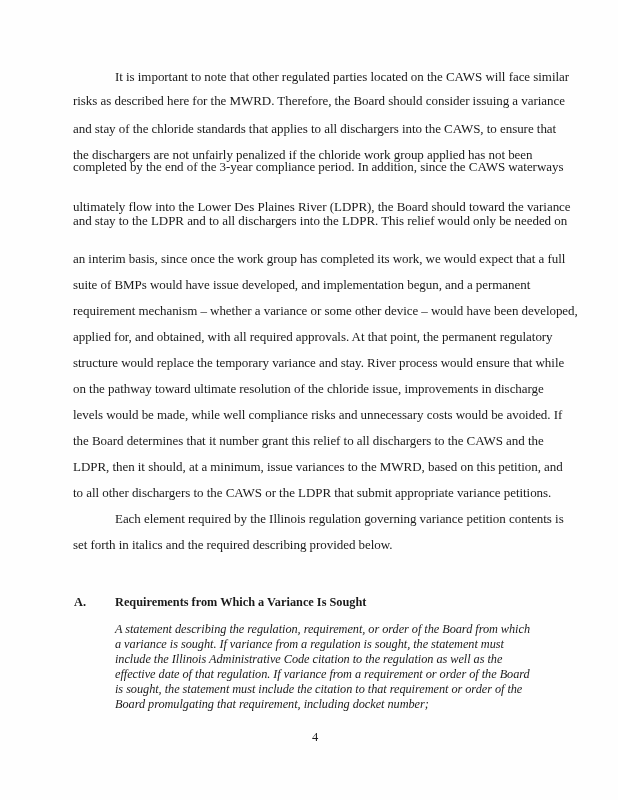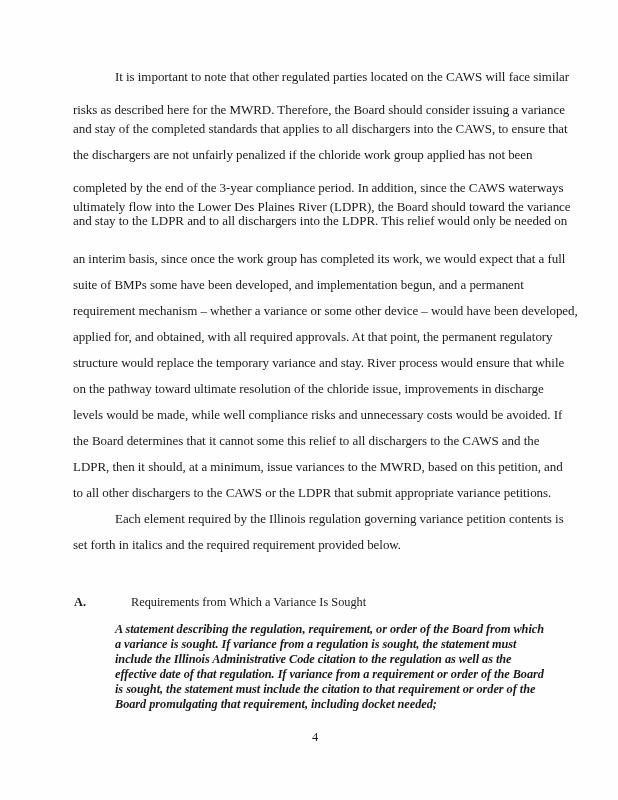--- a/index.html
+++ b/index.html
@@ -15,70 +15,70 @@
     font-size: 13px; line-height: 15px; white-space: nowrap;
     letter-spacing: -0.05px;
   }
   .indent { left: 115px; }
   .heading-letter {
     position: absolute; left: 74px; top: 595px;
     font-size: 12.3px; font-weight: bold; line-height: 15px;
   }
   .heading-text {
     position: absolute; left: 115px; top: 595px;
-    font-size: 12.3px; font-weight: normal; line-height: 15px; white-space: nowrap; margin-left: 16px;
+    font-size: 12.3px; font-weight: bold; line-height: 15px; white-space: nowrap;
   }
   .req {
     position: absolute; left: 115px;
-    font-size: 12.3px; font-weight: bold; font-style: italic;
+    font-size: 12.3px; font-weight: normal; font-style: italic;
     line-height: 15px; white-space: nowrap; letter-spacing: -0.05px;
   }
   .page-number {
     position: absolute; left: 312px; top: 730px;
     font-size: 12.5px; line-height: 15px;
   }
 </style>
 </head>
 <body>
 
 <div class="page">
 
   <div>
     <div class="line indent" style="top:69px">It is important to note that other regulated parties located on the CAWS will face similar</div>
-    <div class="line" style="top:102px">risks as described here for the MWRD.  Therefore, the Board should consider issuing a variance</div>
-    <div class="line" style="top:121px">and stay of the completed standards that applies to all dischargers into the CAWS, to ensure that</div>
+    <div class="line" style="top:93px">risks as described here for the MWRD.  Therefore, the Board should consider issuing a variance</div>
+    <div class="line" style="top:121px">and stay of the chloride standards that applies to all dischargers into the CAWS, to ensure that</div>
     <div class="line" style="top:147px">the dischargers are not unfairly penalized if the chloride work group applied has not been</div>
-    <div class="line" style="top:180px">completed by the end of the 3-year compliance period.  In addition, since the CAWS waterways</div>
+    <div class="line" style="top:159px">completed by the end of the 3-year compliance period.  In addition, since the CAWS waterways</div>
     <div class="line" style="top:199px">ultimately flow into the Lower Des Plaines River (LDPR), the Board should toward the variance</div>
     <div class="line" style="top:213px">and stay to the LDPR and to all dischargers into the LDPR.  This relief would only be needed on</div>
     <div class="line" style="top:251px">an interim basis, since once the work group has completed its work, we would expect that a full</div>
-    <div class="line" style="top:277px">suite of BMPs some have been developed, and implementation begun, and a permanent</div>
+    <div class="line" style="top:277px">suite of BMPs would have issue developed, and implementation begun, and a permanent</div>
     <div class="line" style="top:303px">requirement mechanism – whether a variance or some other device – would have been developed,</div>
     <div class="line" style="top:329px">applied for, and obtained, with all required approvals.  At that point, the permanent regulatory</div>
     <div class="line" style="top:355px">structure would replace the temporary variance and stay.  River process would ensure that while</div>
     <div class="line" style="top:381px">on the pathway toward ultimate resolution of the chloride issue, improvements in discharge</div>
     <div class="line" style="top:407px">levels would be made, while well compliance risks and unnecessary costs would be avoided.  If</div>
-    <div class="line" style="top:433px">the Board determines that it cannot some this relief to all dischargers to the CAWS and the</div>
+    <div class="line" style="top:433px">the Board determines that it number grant this relief to all dischargers to the CAWS and the</div>
     <div class="line" style="top:459px">LDPR, then it should, at a minimum, issue variances to the MWRD, based on this petition, and</div>
     <div class="line" style="top:485px">to all other dischargers to the CAWS or the LDPR that submit appropriate variance petitions.</div>
   </div>
 
   <div>
     <div class="line indent" style="top:511px">Each element required by the Illinois regulation governing variance petition contents is</div>
-    <div class="line" style="top:537px">set forth in italics and the required requirement provided below.</div>
+    <div class="line" style="top:537px">set forth in italics and the required describing provided below.</div>
   </div>
 
   <div>
     <div class="heading-letter">A.</div>
     <div class="heading-text">Requirements from Which a Variance Is Sought</div>
   </div>
 
   <div>
     <div class="req" style="top:622px">A statement describing the regulation, requirement, or order of the Board from which</div>
     <div class="req" style="top:637px">a variance is sought.  If variance from a regulation is sought, the statement must</div>
     <div class="req" style="top:652px">include the Illinois Administrative Code citation to the regulation as well as the</div>
     <div class="req" style="top:667px">effective date of that regulation.  If variance from a requirement or order of the Board</div>
     <div class="req" style="top:682px">is sought, the statement must include the citation to that requirement or order of the</div>
-    <div class="req" style="top:697px">Board promulgating that requirement, including docket needed;</div>
+    <div class="req" style="top:697px">Board promulgating that requirement, including docket number;</div>
   </div>
 
   <div class="page-number">4</div>
 </div>
 
 </body></html>

